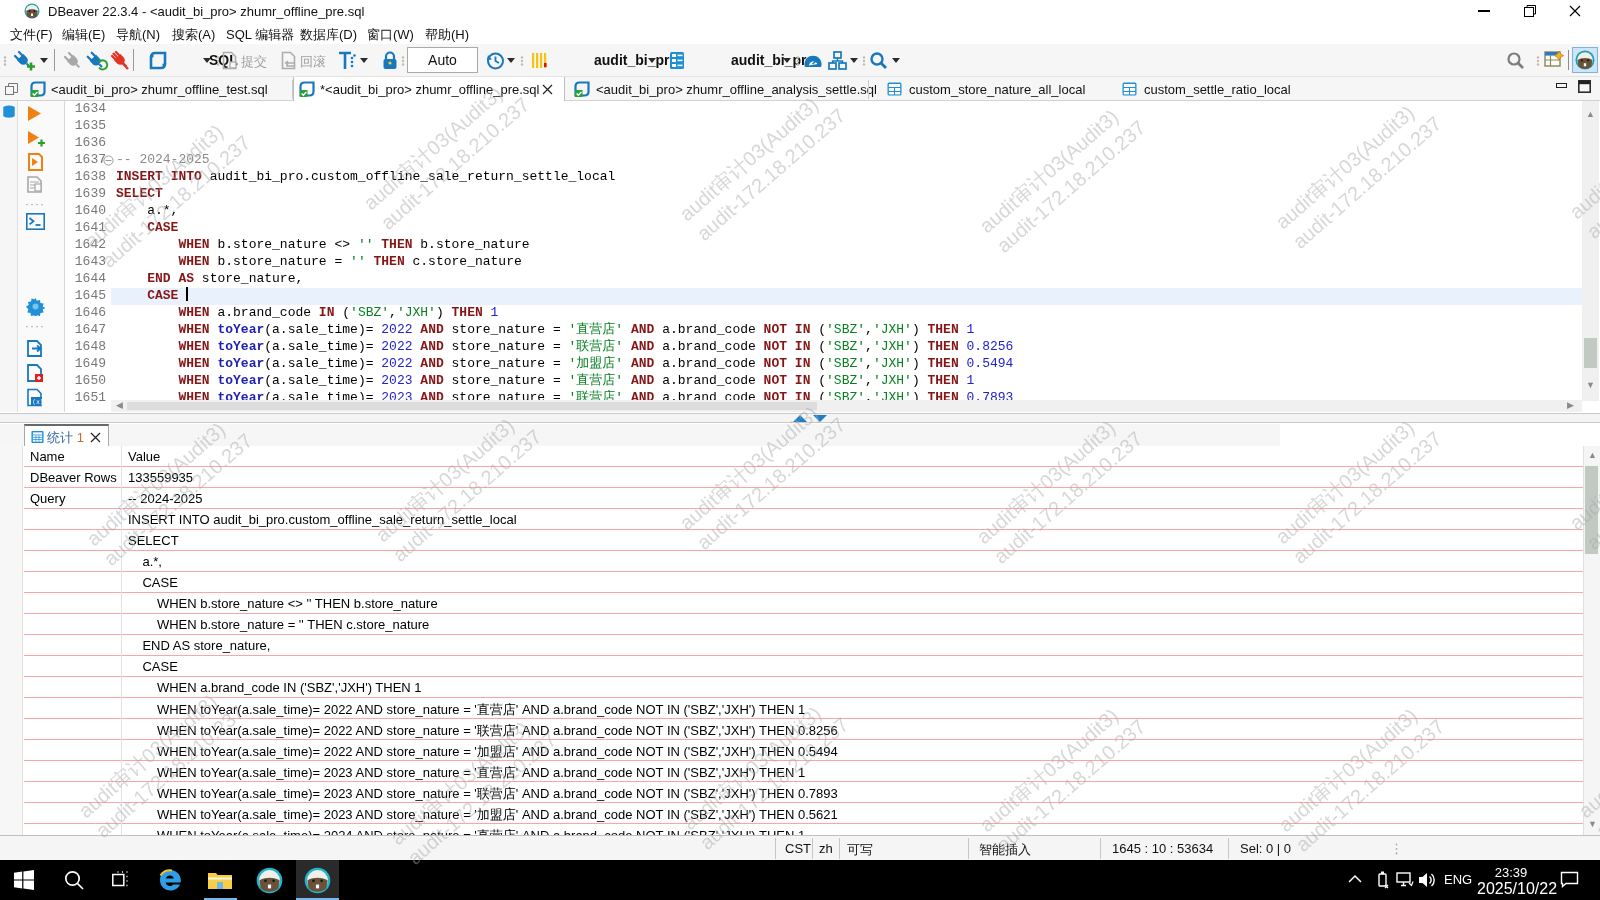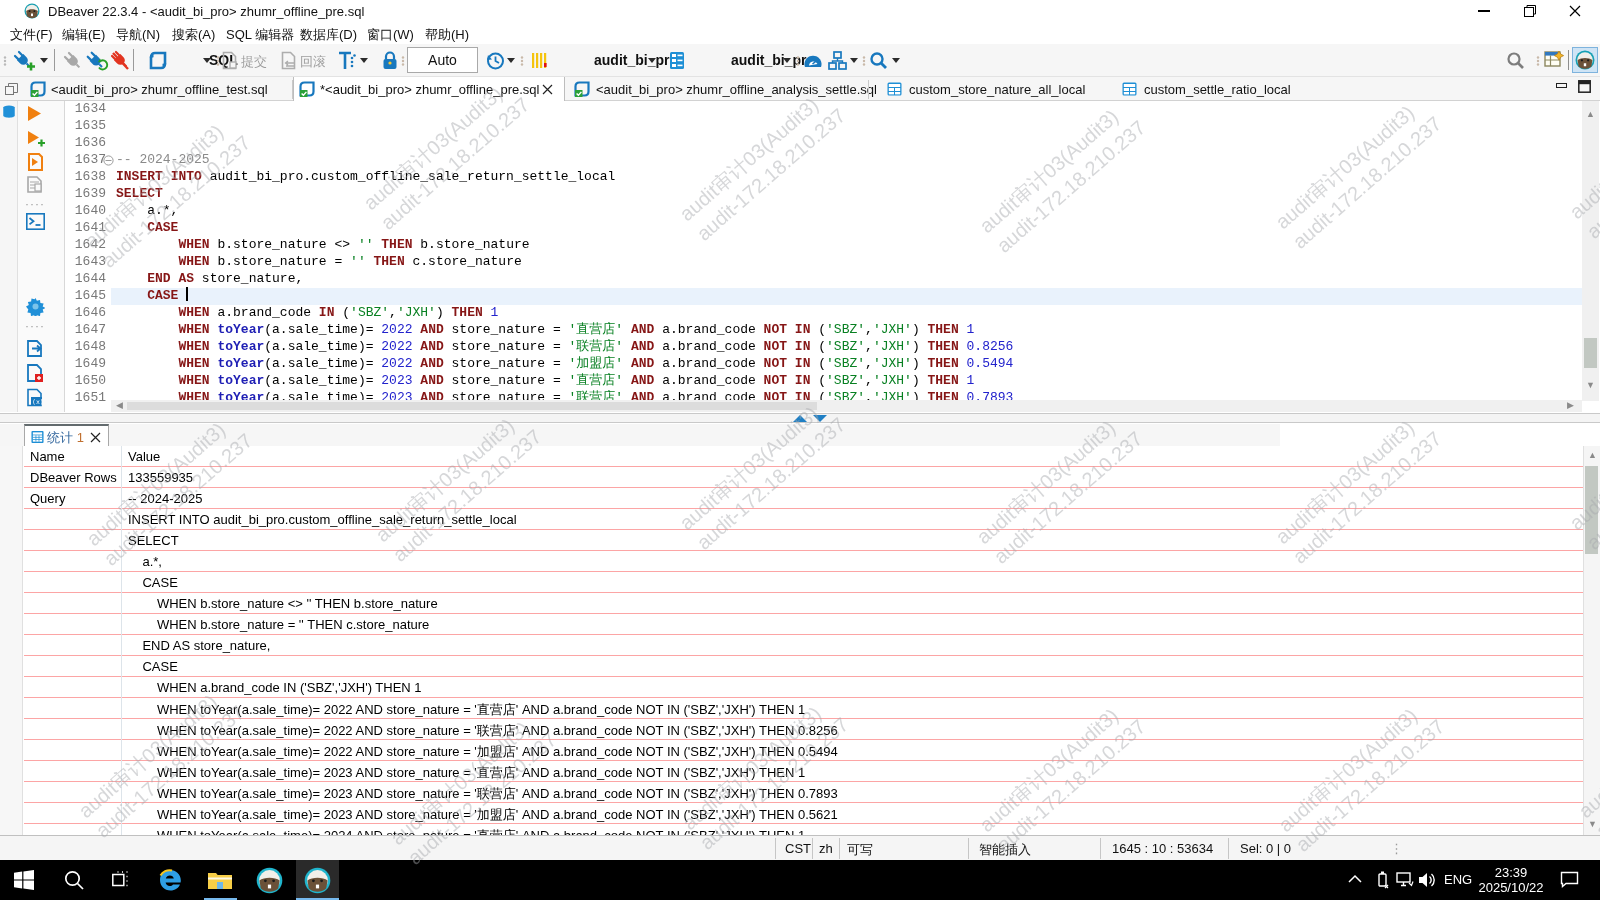--- a/index.html
+++ b/index.html
@@ -576,21 +576,21 @@
         <rect x="1" y="1" width="13" height="9" fill="none" stroke="#fff" stroke-width="1.4"></rect>
         <path d="M5 13.5 h5 M7.5 10 v3.5" stroke="#fff" stroke-width="1.4"></path>
         <path d="M13 11 l2.5 2.5 l1.5 -4" stroke="#fff" stroke-width="1.2" fill="none"></path>
       </svg>
     <svg class="abs" style="left:1418px;top:11px" width="20" height="18" viewBox="0 0 20 18">
         <path d="M1 6 h3.5 L9 2 V16 L4.5 12 H1 Z" fill="#fff"></path>
         <path d="M11.5 5.5 a4.5 4.5 0 0 1 0 7 M13.5 3 a8 8 0 0 1 0 12" fill="none" stroke="#fff" stroke-width="1.4"></path>
       </svg>
     <div class="abs" style="left:1444px;top:12px;font-size:13px;color:#fff">ENG</div>
     <div class="abs" style="left:1477px;top:5px;width:68px;text-align:center;font-size:13px;color:#fff">23:39</div>
-    <div class="abs" style="left:1477px;top:20px;width:68px;text-align:center;font-size:13px;color:#fff">2025/10/22</div>
+    <div class="abs" style="left:1477px;top:20px;width:68px;text-align:center;font-size:16px;color:#fff">2025/10/22</div>
     <svg class="abs" style="left:1560px;top:11px" width="19" height="17" viewBox="0 0 19 17">
         <path d="M1.5 1.5 H17.5 V12.5 H6 L2.5 15.5 V12.5 H1.5 Z" fill="none" stroke="#fff" stroke-width="1.4"></path>
       </svg>
   </div>
 
   <div id="wmlayer">
     <div class="wm" style="left:79px;top:234px">audit审计03(Audit3)<br>audit-172.18.210.237</div>
     <div class="wm" style="left:358px;top:196px">audit审计03(Audit3)<br>audit-172.18.210.237</div>
     <div class="wm" style="left:674px;top:207px">audit审计03(Audit3)<br>audit-172.18.210.237</div>
     <div class="wm" style="left:974px;top:219px">audit审计03(Audit3)<br>audit-172.18.210.237</div>

